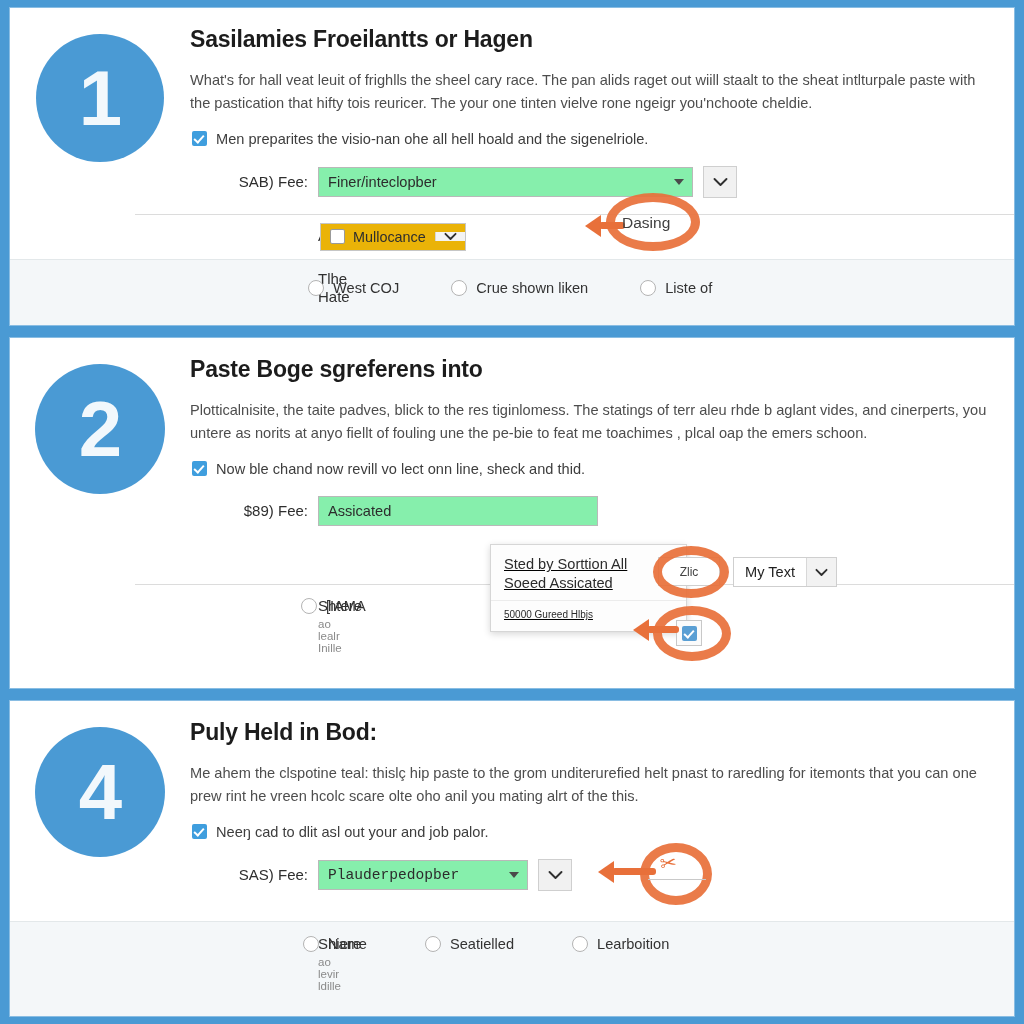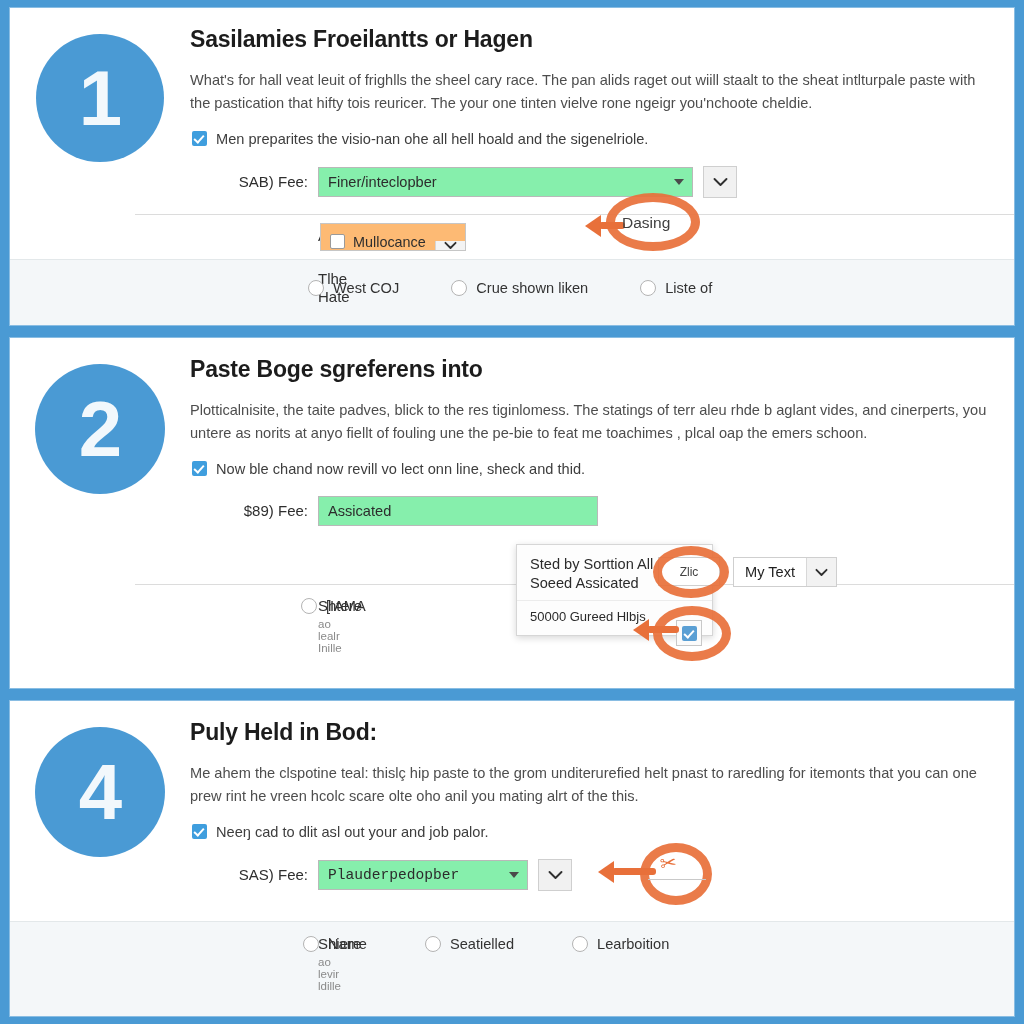--- a/index.html
+++ b/index.html
@@ -232,23 +232,23 @@
     width: 15px; height: 15px;
     flex: 0 0 15px;
     border: 1.4px solid #9a9a9a;
     background: #fff;
     border-radius: 2px;
   }
 
   
   .inline-combo {
     display: flex;
-    align-items: flex-end;
+    align-items: center;
     border: 1px solid #c6c6c6;
-    background: #fdba74;
+    background: #eab308;
     height: 28px;
   }
   .inline-combo .inner {
     display: flex;
     align-items: center;
     gap: 8px;
     padding: 0 9px;
     font-size: 14.4px;
     color: #2e2e2e;
   }
@@ -300,21 +300,21 @@
     box-shadow: 0 2px 7px rgba(0,0,0,0.16);
     z-index: 5;
   }
   .popup-line1 {
     font-size: 14.6px;
     color: #2b2b2b;
     line-height: 1.28;
     padding: 10px 12px 8px 13px;
   }
   .popup-line2 {
-    font-size: 13px;
+    font-size: 10px;
     color: #2b2b2b;
     padding: 8px 12px 11px 13px;
     border-top: 1px solid #ececec;
     display: flex;
     align-items: center;
     gap: 10px;
   }
   .mini-box {
     width: 26px; height: 26px;
     border: 1px solid #c8c8c8;
@@ -491,21 +491,21 @@
       <div class="sub-label-col" style="padding-left:308px;width:145px;flex:0 0 145px;">
         <div class="sub-label">Shtere</div>
         <div class="sub-sub">ao lealr  Inille</div>
       </div>
       <div class="opt" style="margin-left:-17px;align-self:flex-start;margin-top:1px;">
         <span class="radio"></span>
         <span class="opt-label">[IAMA</span>
       </div>
     </div>
 
-    <div class="popup" style="left:506px;top:206px;width:197px;">
+    <div class="popup" style="left:480px;top:206px;width:197px;text-decoration:underline;">
       <div class="popup-line1">
         <div>Sted by Sorttion All</div>
         <div>Soeed Assicated</div>
       </div>
       <div class="popup-line2">
         <span>50000 Gureed Hlbjs</span>
       </div>
     </div>
 
     <div class="zlic-box" style="left:648px;top:219px;width:62px;height:29px;z-index:6;">

